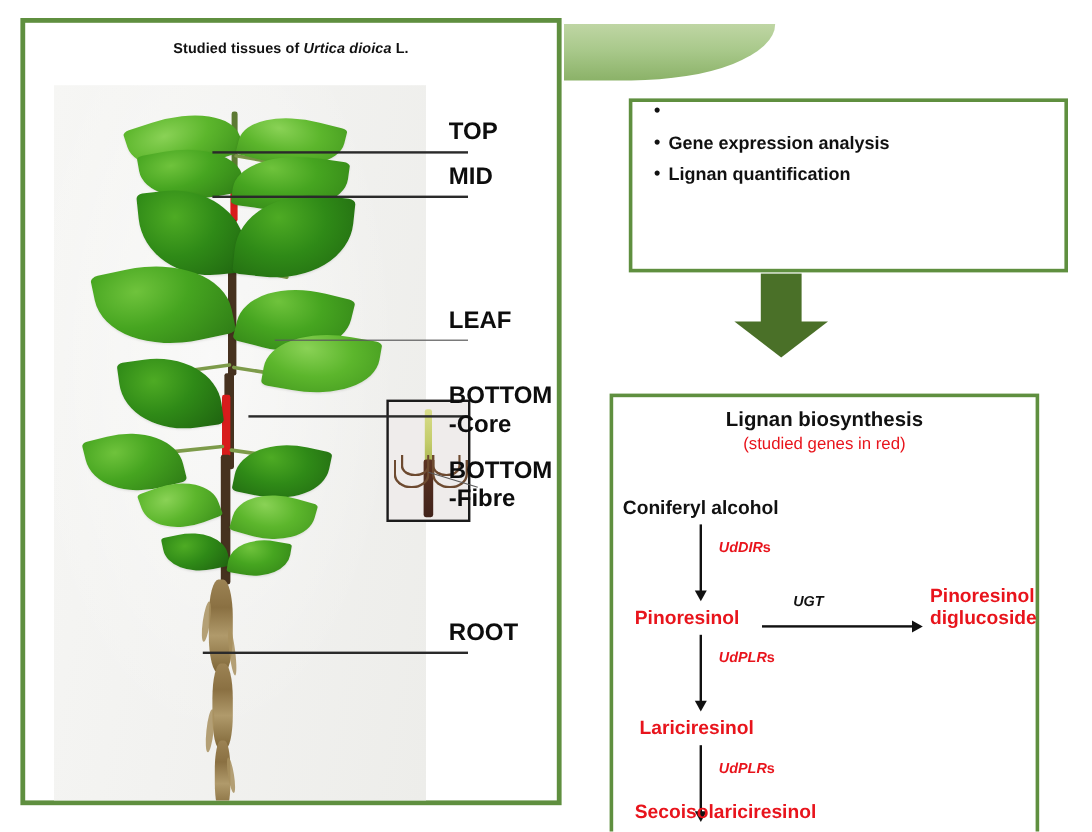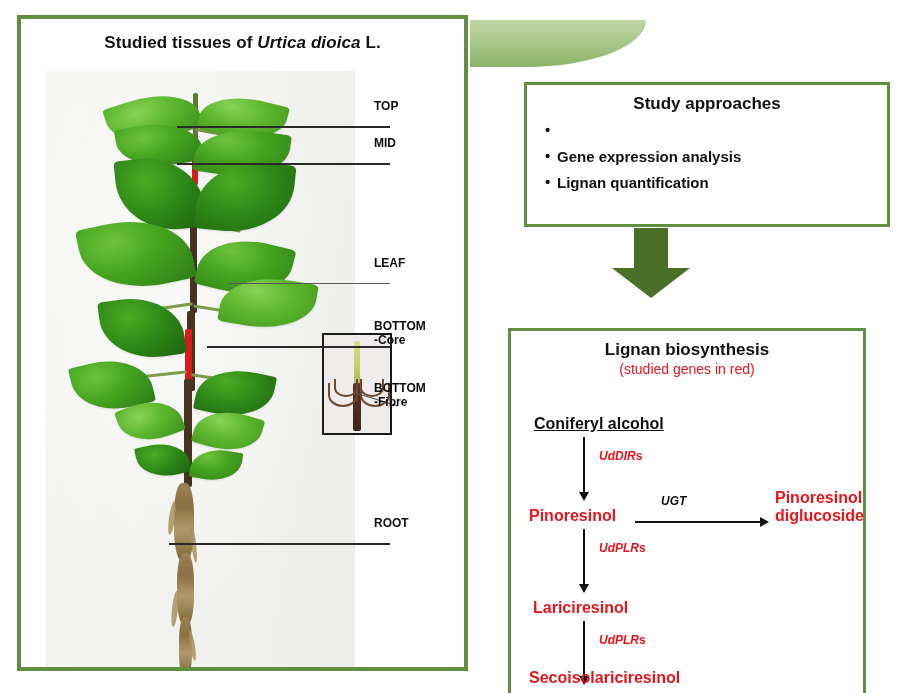--- a/index.html
+++ b/index.html
@@ -13,21 +13,21 @@
     border-bottom-right-radius:120px 47px;
   }
 
   
   #left-panel{
     position:absolute;left:17px;top:15px;width:451px;height:656px;
     border:4px solid #5f8f3f;background:#ffffff;box-sizing:border-box;
   }
   #left-title{
     position:absolute;left:0;top:14px;width:100%;text-align:center;
-    font-size:17px;font-weight:bold;color:#111;letter-spacing:.1px;
+    font-size:12px;font-weight:bold;color:#111;letter-spacing:.1px;
   }
   #left-title .ital{font-style:italic;}
 
   
   #photo-stage{
     position:absolute;left:24px;top:52px;width:310px;height:596px;
     background:linear-gradient(100deg,#f6f6f4 0%,#f2f2f0 45%,#ededea 100%);
     overflow:hidden;
   }
   #photo-stage .vign{
@@ -69,21 +69,21 @@
     background:linear-gradient(180deg,#d9dd8a 0%,#c3cc6a 60%,#a9b452 100%);border-radius:2px;}
   #inset-stemlow{position:absolute;left:29px;top:48px;width:8px;height:48px;
     background:linear-gradient(180deg,#5c3322 0%,#41231a 100%);border-radius:2px;}
   .fibre{position:absolute;border:2px solid #6d4a30;border-top:none;border-radius:0 0 60% 60%;}
 
   
   .leader{position:absolute;height:2px;background:#2a2a2a;}
   .leader.thin{height:1px;background:#5a5a5a;}
   .leader.diag{transform-origin:left center;}
   .tlabel{
-    position:absolute;font-size:12px;font-weight:bold;color:#0d0d0d;
+    position:absolute;font-size:20px;font-weight:bold;color:#0d0d0d;
     white-space:nowrap;line-height:1.18;
   }
 
   
   #approach-box{
     position:absolute;left:524px;top:82px;width:366px;height:145px;
     border:3px solid #5f8f3f;background:#fff;box-sizing:border-box;
   }
   #approach-title{
     margin:9px 0 8px;text-align:center;font-size:17px;font-weight:bold;color:#111;
@@ -215,21 +215,20 @@
 </div>
 <div class="tlabel" style="left:374px;top:381px;">
   <span>BOTTOM</span><br>
   <span>-Fibre</span>
 </div>
 <div class="tlabel" style="left:374px;top:516px;">
   <span>ROOT</span>
 </div>
 
 <div id="approach-box">
-  <div id="approach-title">Study approaches</div>
 
   <div class="bullet-row">
     <div class="bullet-dot">•</div>
   </div>
 
   <div class="bullet-row">
     <div class="bullet-dot">•</div>
     <div class="bullet-txt">Gene expression analysis</div>
   </div>
 
@@ -241,21 +240,21 @@
 
 <div id="block-arrow">
   <div class="shaft"></div>
   <div class="head"></div>
 </div>
 
 <div id="pathway-box">
   <div id="path-title">Lignan biosynthesis</div>
   <div id="path-sub">(studied genes in red)</div>
 
-  <div class="node black" style="left:23px;top:84px;text-decoration:underline;">Coniferyl alcohol</div>
+  <div class="node black" style="left:8px;top:84px;">Coniferyl alcohol</div>
   <div class="varrow" style="left:72px;top:106px;height:56px;"></div>
   <div class="enz red" style="left:88px;top:118px;">
     <span>UdDIR</span><span style="font-style:normal;">s</span>
   </div>
 
   <div class="node red" style="left:18px;top:176px;">Pinoresinol</div>
 
   <div class="harrow" style="left:124px;top:190px;width:126px;"></div>
   <div class="enz black" style="left:150px;top:163px;">UGT</div>
   <div class="node red" style="left:264px;top:158px;">

